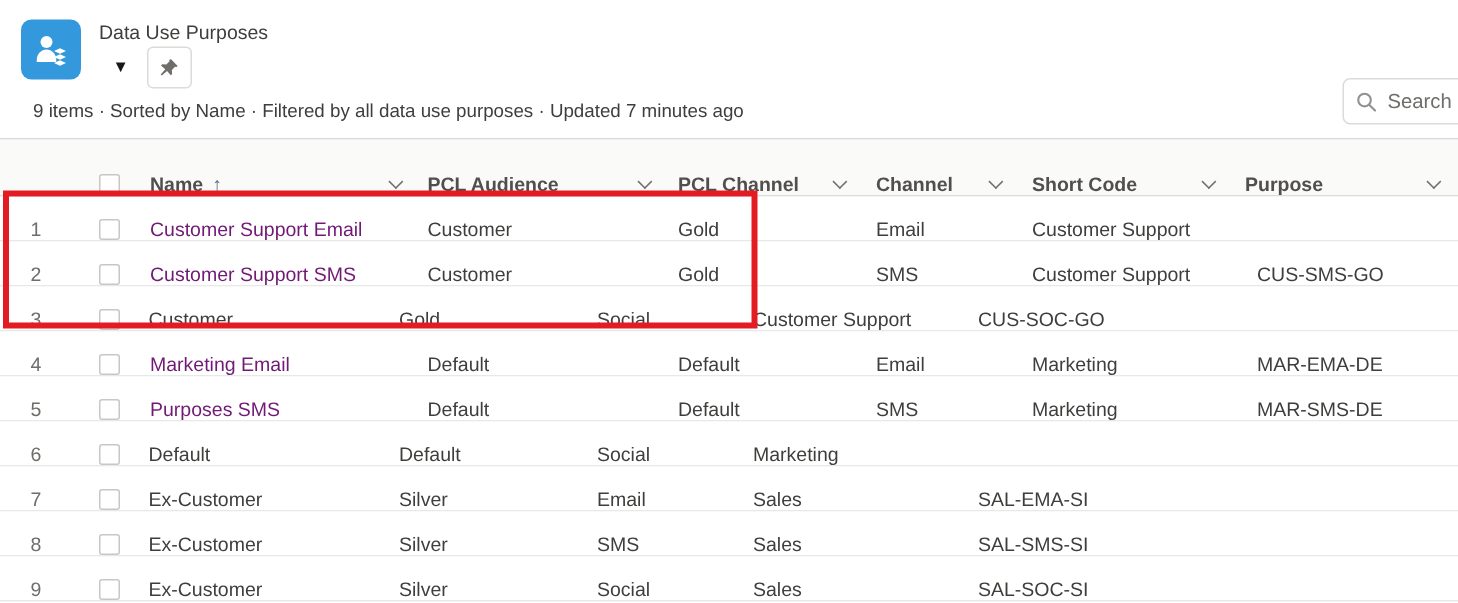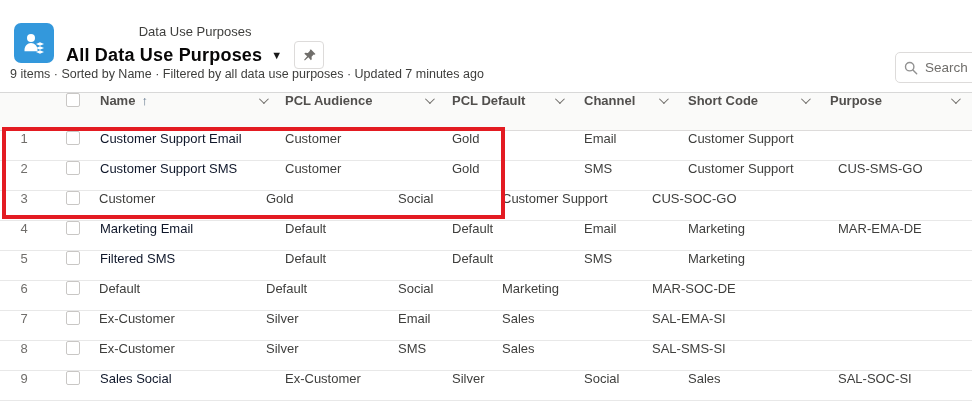--- a/index.html
+++ b/index.html
@@ -7,55 +7,55 @@
   body {
     font-family:"Liberation Sans", sans-serif;
     background:#fff;
     color:#3e3e3c;
     position:relative;
     overflow:hidden;
   }
 
   
   .page-header { position:relative; height:92px; background:#fff; }
-  .header-left { position:absolute; left:14px; top:23px; display:flex; align-items:flex-start;text-align:center; }
+  .header-left { position:absolute; left:14px; top:13px; display:flex; align-items:flex-start; }
   .obj-icon {
     width:40px; height:40px; border-radius:7px;
     background:#3398dc; display:flex; align-items:center; justify-content:center;
     flex:none;
   }
   .header-titles { margin-left:12px; }
   .obj-label { font-size:13px; color:#3e3e3c; line-height:17px; }
   .title-row { display:flex; align-items:center; margin-top:1px; }
   .list-title { font-size:18px; font-weight:700; color:#080707; letter-spacing:.2px; }
   .dd-caret { font-size:11px; color:#181818; margin-left:9px; }
   .pin-btn {
     margin-left:12px; width:30px; height:28px;
     border:1px solid #dddbda; border-radius:4px; background:#fff;
     display:flex; align-items:center; justify-content:center; cursor:pointer;
   }
   .meta-bar {
-    position:absolute; left:10px; top:67px;
+    position:absolute; left:22px; top:67px;
     font-size:12.5px; color:#3e3e3c;
   }
   .search-box {
     position:absolute; left:895px; top:52px; width:130px; height:31px;
     border:1px solid #dddbda; border-radius:5px; background:#fff;
     display:flex; align-items:center; padding:0 8px;
   }
   .search-box svg { flex:none; }
   .search-input {
     border:none; outline:none; width:80px; margin-left:7px;
     font-size:13.5px; font-family:"Liberation Sans", sans-serif; color:#3e3e3c;
   }
   .search-input::placeholder { color:#706e6b; opacity:1; }
 
   
   .table { position:absolute; left:0; top:92px; width:972px; border-top:1px solid #d8d8d8; }
-  .tr { display:flex; align-items:flex-start; height:30px; border-bottom:1px solid #e8e8e8; background:#fff; }
+  .tr { display:flex; align-items:flex-end; height:30px; border-bottom:1px solid #e8e8e8; background:#fff; }
   .tr.thead { height:38px; background:#fafaf9; border-bottom:1px solid #dddbda; }
 
   .td { flex:none; font-size:13px; color:#3e3e3c; white-space:nowrap; overflow:hidden; }
   .col-num   { width:48px; text-align:center; color:#706e6b; }
   .col-check { width:46px; display:flex; }
   .col-name  { width:186px; padding-left:6px; }
   .col-aud   { width:166px; padding-left:5px; }
   .col-cat   { width:130px; padding-left:6px; }
   .col-chan  { width:104px; padding-left:8px; }
   .col-purp  { width:150px; padding-left:8px; }
@@ -68,21 +68,21 @@
   .thead .td { font-weight:700; color:#514f4d; font-size:13px; overflow:visible; }
   .th-inner { display:flex; align-items:center; justify-content:space-between; padding-right:14px; cursor:pointer; }
   .sort-arrow { color:#5d7289; font-weight:400; margin-left:6px; font-size:13px; }
   .chevron {
     width:7px; height:7px; flex:none;
     border-right:1.6px solid #706e6b; border-bottom:1.6px solid #706e6b;
     transform:rotate(45deg) translateY(-2px); cursor:pointer;
   }
   .th-label-group { display:flex; align-items:center; }
 
-  a.rec-link { color:#0f172a; text-decoration:none; cursor:pointer; }
+  a.rec-link { color:#701a75; text-decoration:none; cursor:pointer; }
 
   
   .annotation-box {
     position:absolute; left:2px; top:127px; width:503px; height:92px;
     border:4px solid #e31b22; pointer-events:none; z-index:6;
   }
 </style>
 </head>
 <body>
 
@@ -93,21 +93,20 @@
         <circle cx="10" cy="8" r="4" fill="#fff"></circle>
         <path d="M3.5 20c0-4 3-7 6.5-7s6.5 3 6.5 7v1.3H3.5z" fill="#fff"></path>
         <path d="M19 12.2l4 1.8-4 1.8-4-1.8z" fill="#fff"></path>
         <path d="M19 16.2l4 1.8-4 1.8-4-1.8z" fill="#fff"></path>
         <path d="M19 20.2l4 1.8-4 1.8-4-1.8z" fill="#fff"></path>
       </svg>
     </div>
     <div class="header-titles">
       <div class="obj-label">Data Use Purposes</div>
       <div class="title-row">
-        <span class="list-title">All Data Use Purposes</span>
         <span class="dd-caret">▼</span>
         <span class="pin-btn">
           <svg width="15" height="15" viewBox="0 0 24 24">
             <path fill="#706e6b" d="M14.5 2.5l7 7-1.2 1.2-1.6-.3-3.4 3.4.3 4.3-1.4 1.4-4-4.6-5.7 4.9-1.1-1.1 4.9-5.7-4.6-4 1.4-1.4 4.3.3 3.4-3.4-.3-1.6z"></path>
           </svg>
         </span>
       </div>
     </div>
   </div>
   <div class="meta-bar">9 items · Sorted by Name · Filtered by all data use purposes · Updated 7 minutes ago</div>
@@ -137,21 +136,21 @@
       </div>
     </div>
     <div class="td col-aud">
       <div class="th-inner">
         <span>PCL Audience</span>
         <span class="chevron"></span>
       </div>
     </div>
     <div class="td col-cat">
       <div class="th-inner">
-        <span>PCL Default</span>
+        <span>PCL Channel</span>
         <span class="chevron"></span>
       </div>
     </div>
     <div class="td col-chan">
       <div class="th-inner">
         <span>Channel</span>
         <span class="chevron"></span>
       </div>
     </div>
     <div class="td col-code">
@@ -216,37 +215,37 @@
     <div class="td col-chan">Email</div>
     <div class="td col-purp">Marketing</div>
     <div class="td col-code">MAR-EMA-DE</div>
   </div>
 
   <div class="tr">
     <div class="td col-num">5</div>
     <div class="td col-check">
         <span class="checkbox"></span>
       </div>
-    <div class="td col-name"><a class="rec-link">Filtered SMS</a></div>
+    <div class="td col-name"><a class="rec-link">Purposes SMS</a></div>
     <div class="td col-aud">Default</div>
     <div class="td col-cat">Default</div>
     <div class="td col-chan">SMS</div>
     <div class="td col-purp">Marketing</div>
+    <div class="td col-code">MAR-SMS-DE</div>
   </div>
 
   <div class="tr">
     <div class="td col-num">6</div>
     <div class="td col-check">
         <span class="checkbox"></span>
       </div>
     <div class="td col-aud">Default</div>
     <div class="td col-cat">Default</div>
     <div class="td col-chan">Social</div>
     <div class="td col-purp">Marketing</div>
-    <div class="td col-code">MAR-SOC-DE</div>
   </div>
 
   <div class="tr">
     <div class="td col-num">7</div>
     <div class="td col-check">
         <span class="checkbox"></span>
       </div>
     <div class="td col-aud">Ex-Customer</div>
     <div class="td col-cat">Silver</div>
     <div class="td col-chan">Email</div>
@@ -264,21 +263,20 @@
     <div class="td col-chan">SMS</div>
     <div class="td col-purp">Sales</div>
     <div class="td col-code">SAL-SMS-SI</div>
   </div>
 
   <div class="tr">
     <div class="td col-num">9</div>
     <div class="td col-check">
         <span class="checkbox"></span>
       </div>
-    <div class="td col-name"><a class="rec-link">Sales Social</a></div>
     <div class="td col-aud">Ex-Customer</div>
     <div class="td col-cat">Silver</div>
     <div class="td col-chan">Social</div>
     <div class="td col-purp">Sales</div>
     <div class="td col-code">SAL-SOC-SI</div>
   </div>
 
 </div>
 
 <div class="annotation-box"></div>

